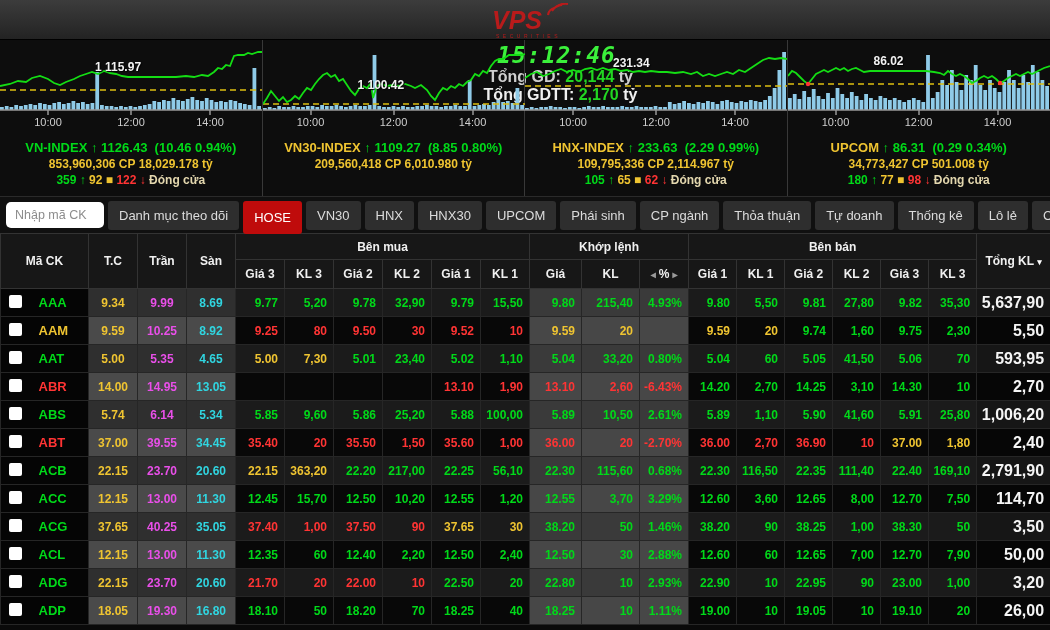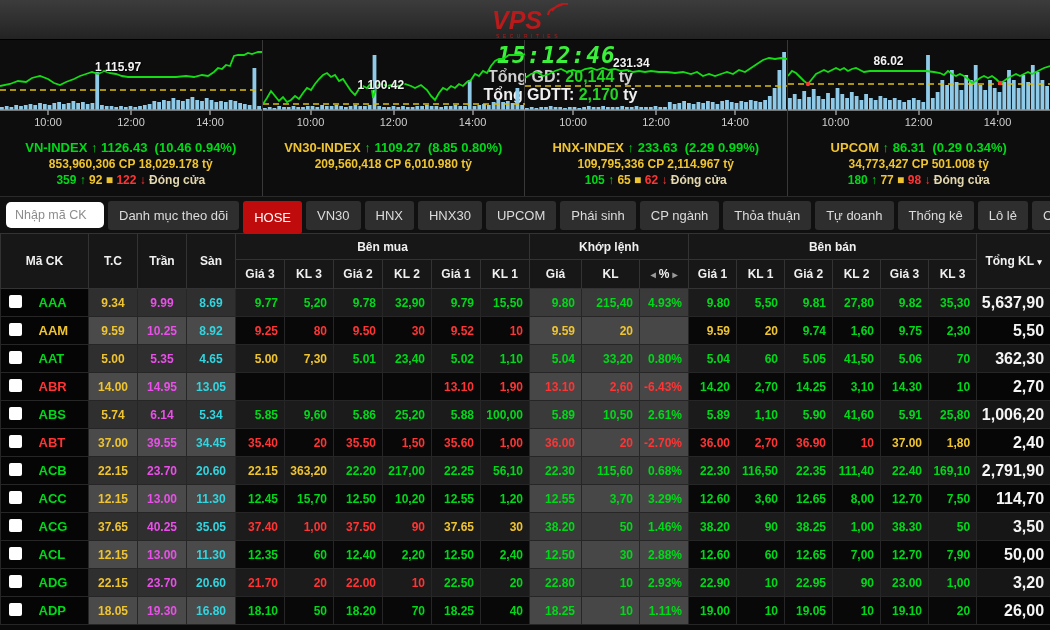--- a/index.html
+++ b/index.html
@@ -565,21 +565,21 @@
         <td class="bs c-up">1,10</td>
         <td class="mt c-up">5.04</td>
         <td class="mt c-up">33,20</td>
         <td class="mt c-up">0.80%</td>
         <td class="bs c-up">5.04</td>
         <td class="bs c-up">60</td>
         <td class="bs c-up">5.05</td>
         <td class="bs c-up">41,50</td>
         <td class="bs c-up">5.06</td>
         <td class="bs c-up">70</td>
-        <td class="tot c-wh ">362,30</td>
+        <td class="tot c-wh ">593,95</td>
       </tr>
       <tr class="r-even">
         <td class="chk"><span class="cbox"></span></td>
         <td class="tick c-down">ABR</td>
         <td class="tcs c-ref">14.00</td>
         <td class="tcs c-ce">14.95</td>
         <td class="tcs c-fl">13.05</td>
         <td class="bs "></td>
         <td class="bs "></td>
         <td class="bs "></td>

